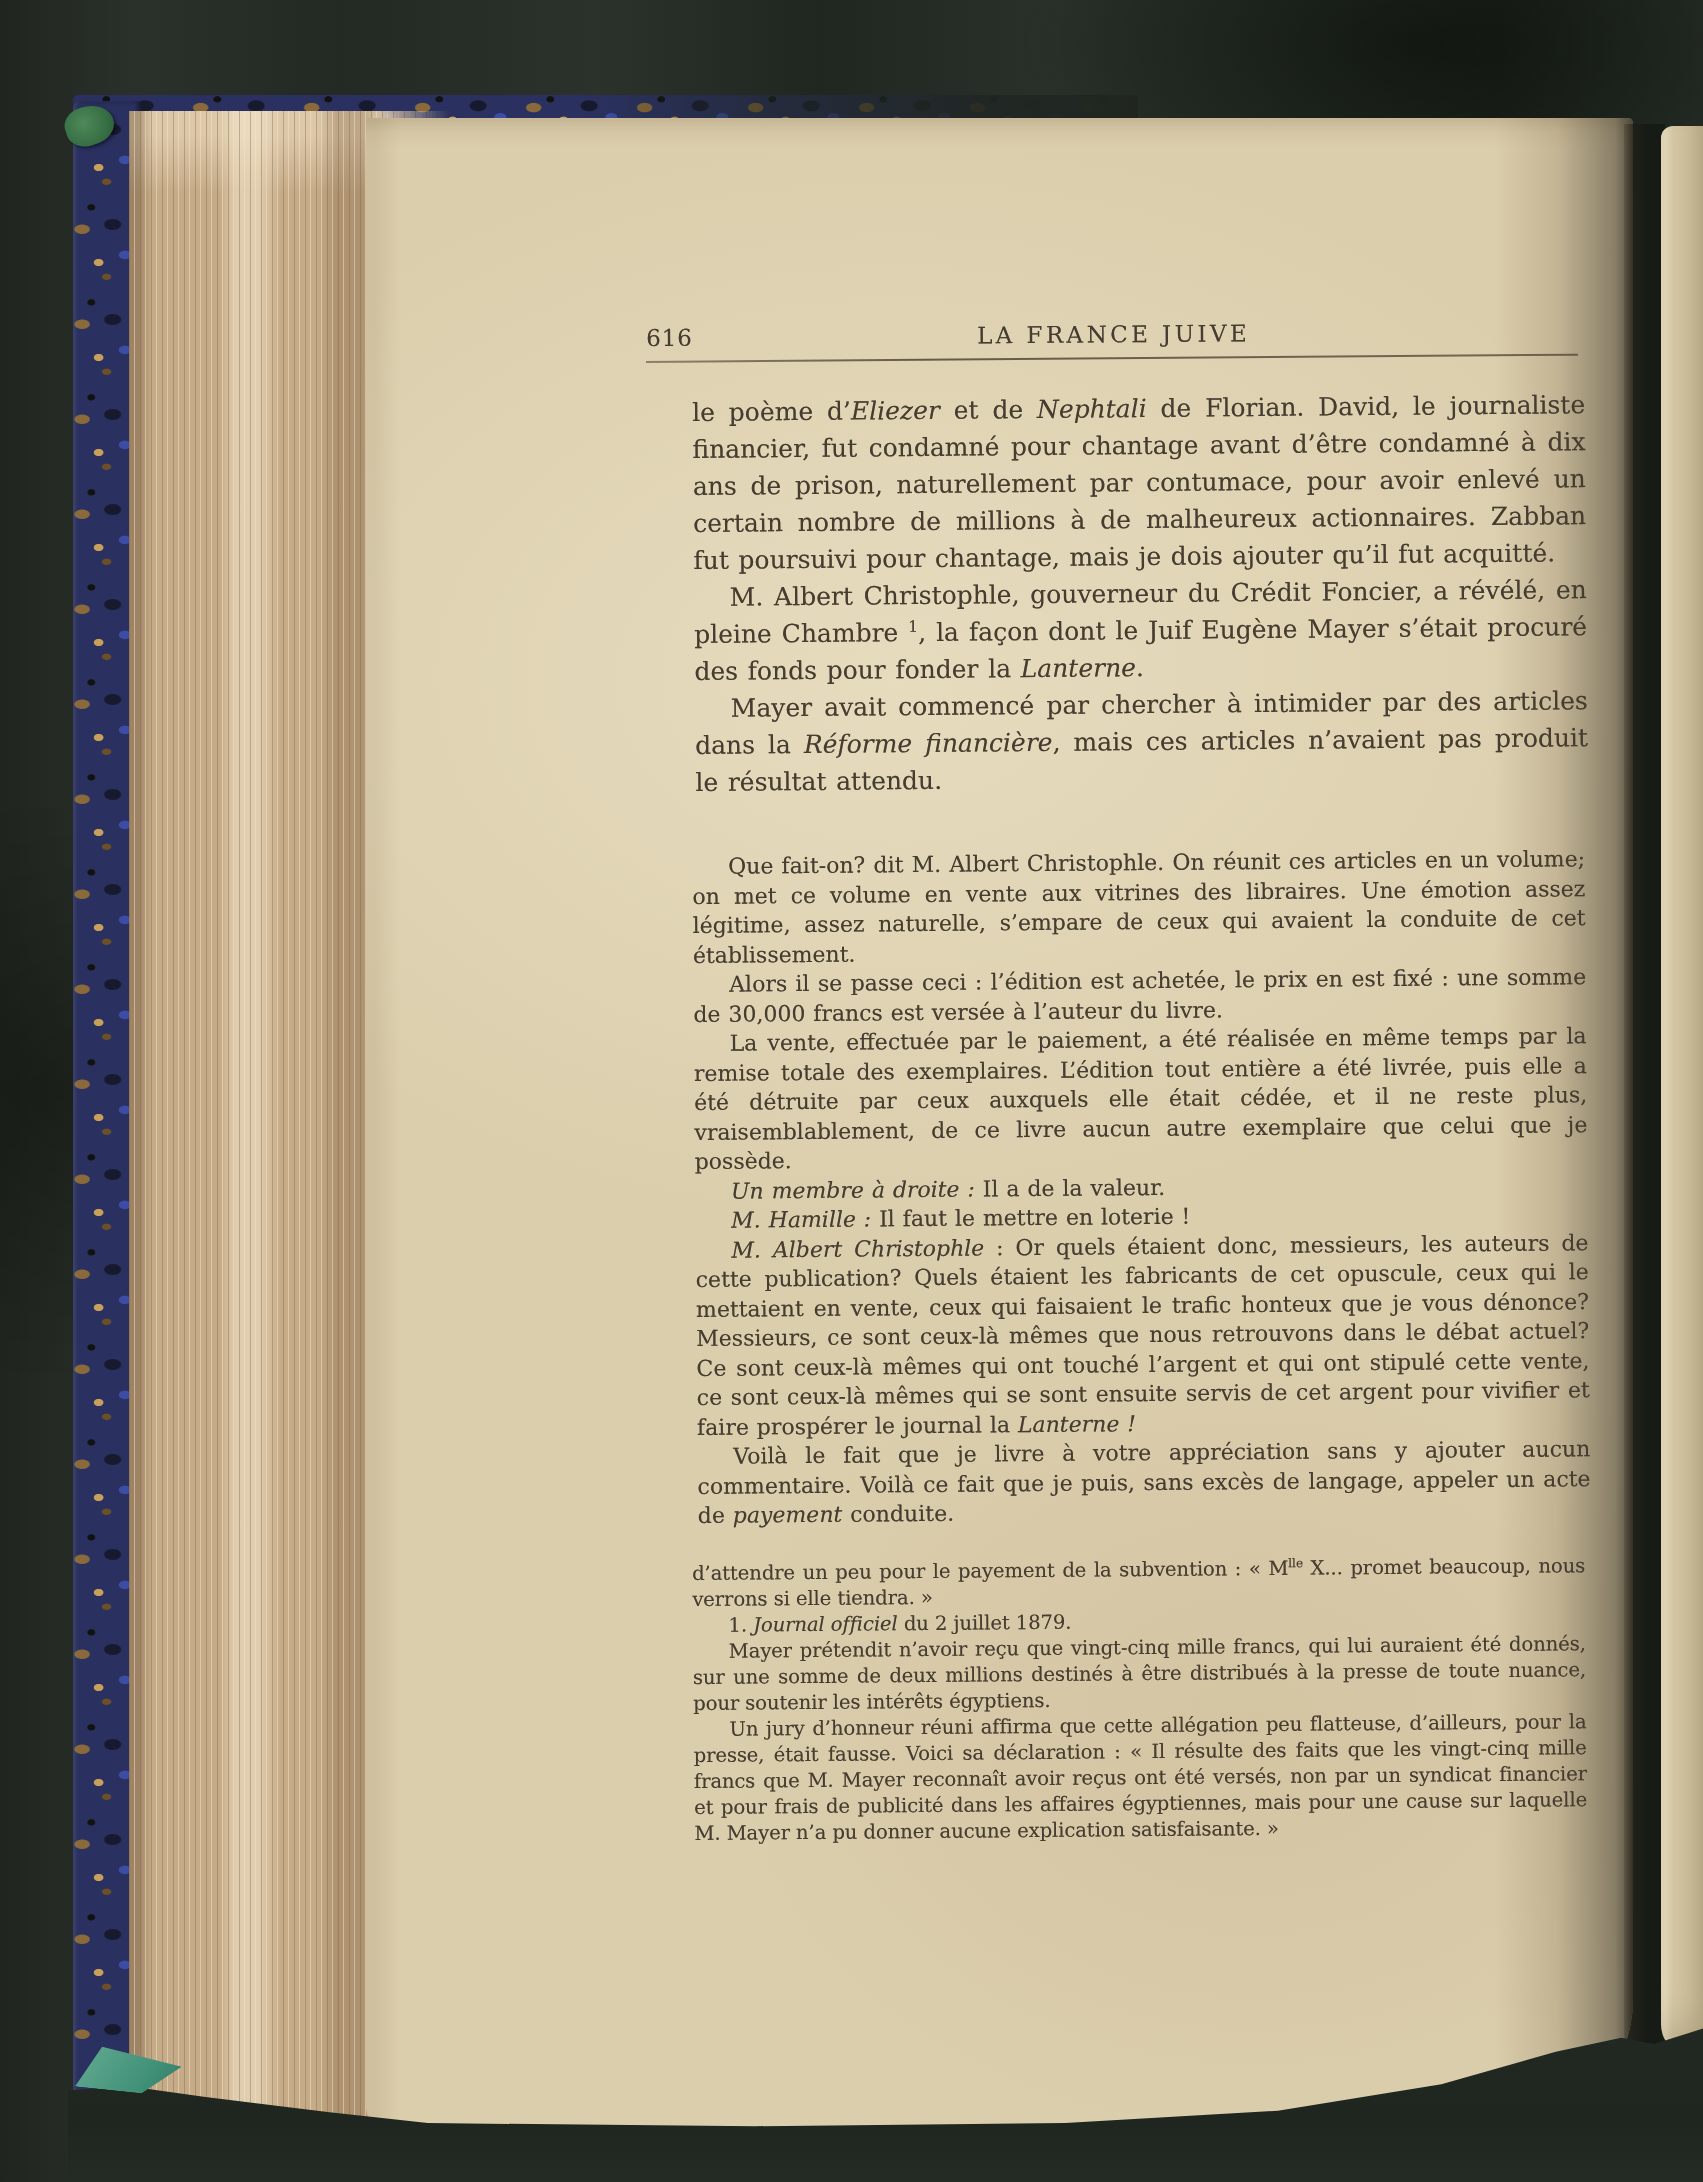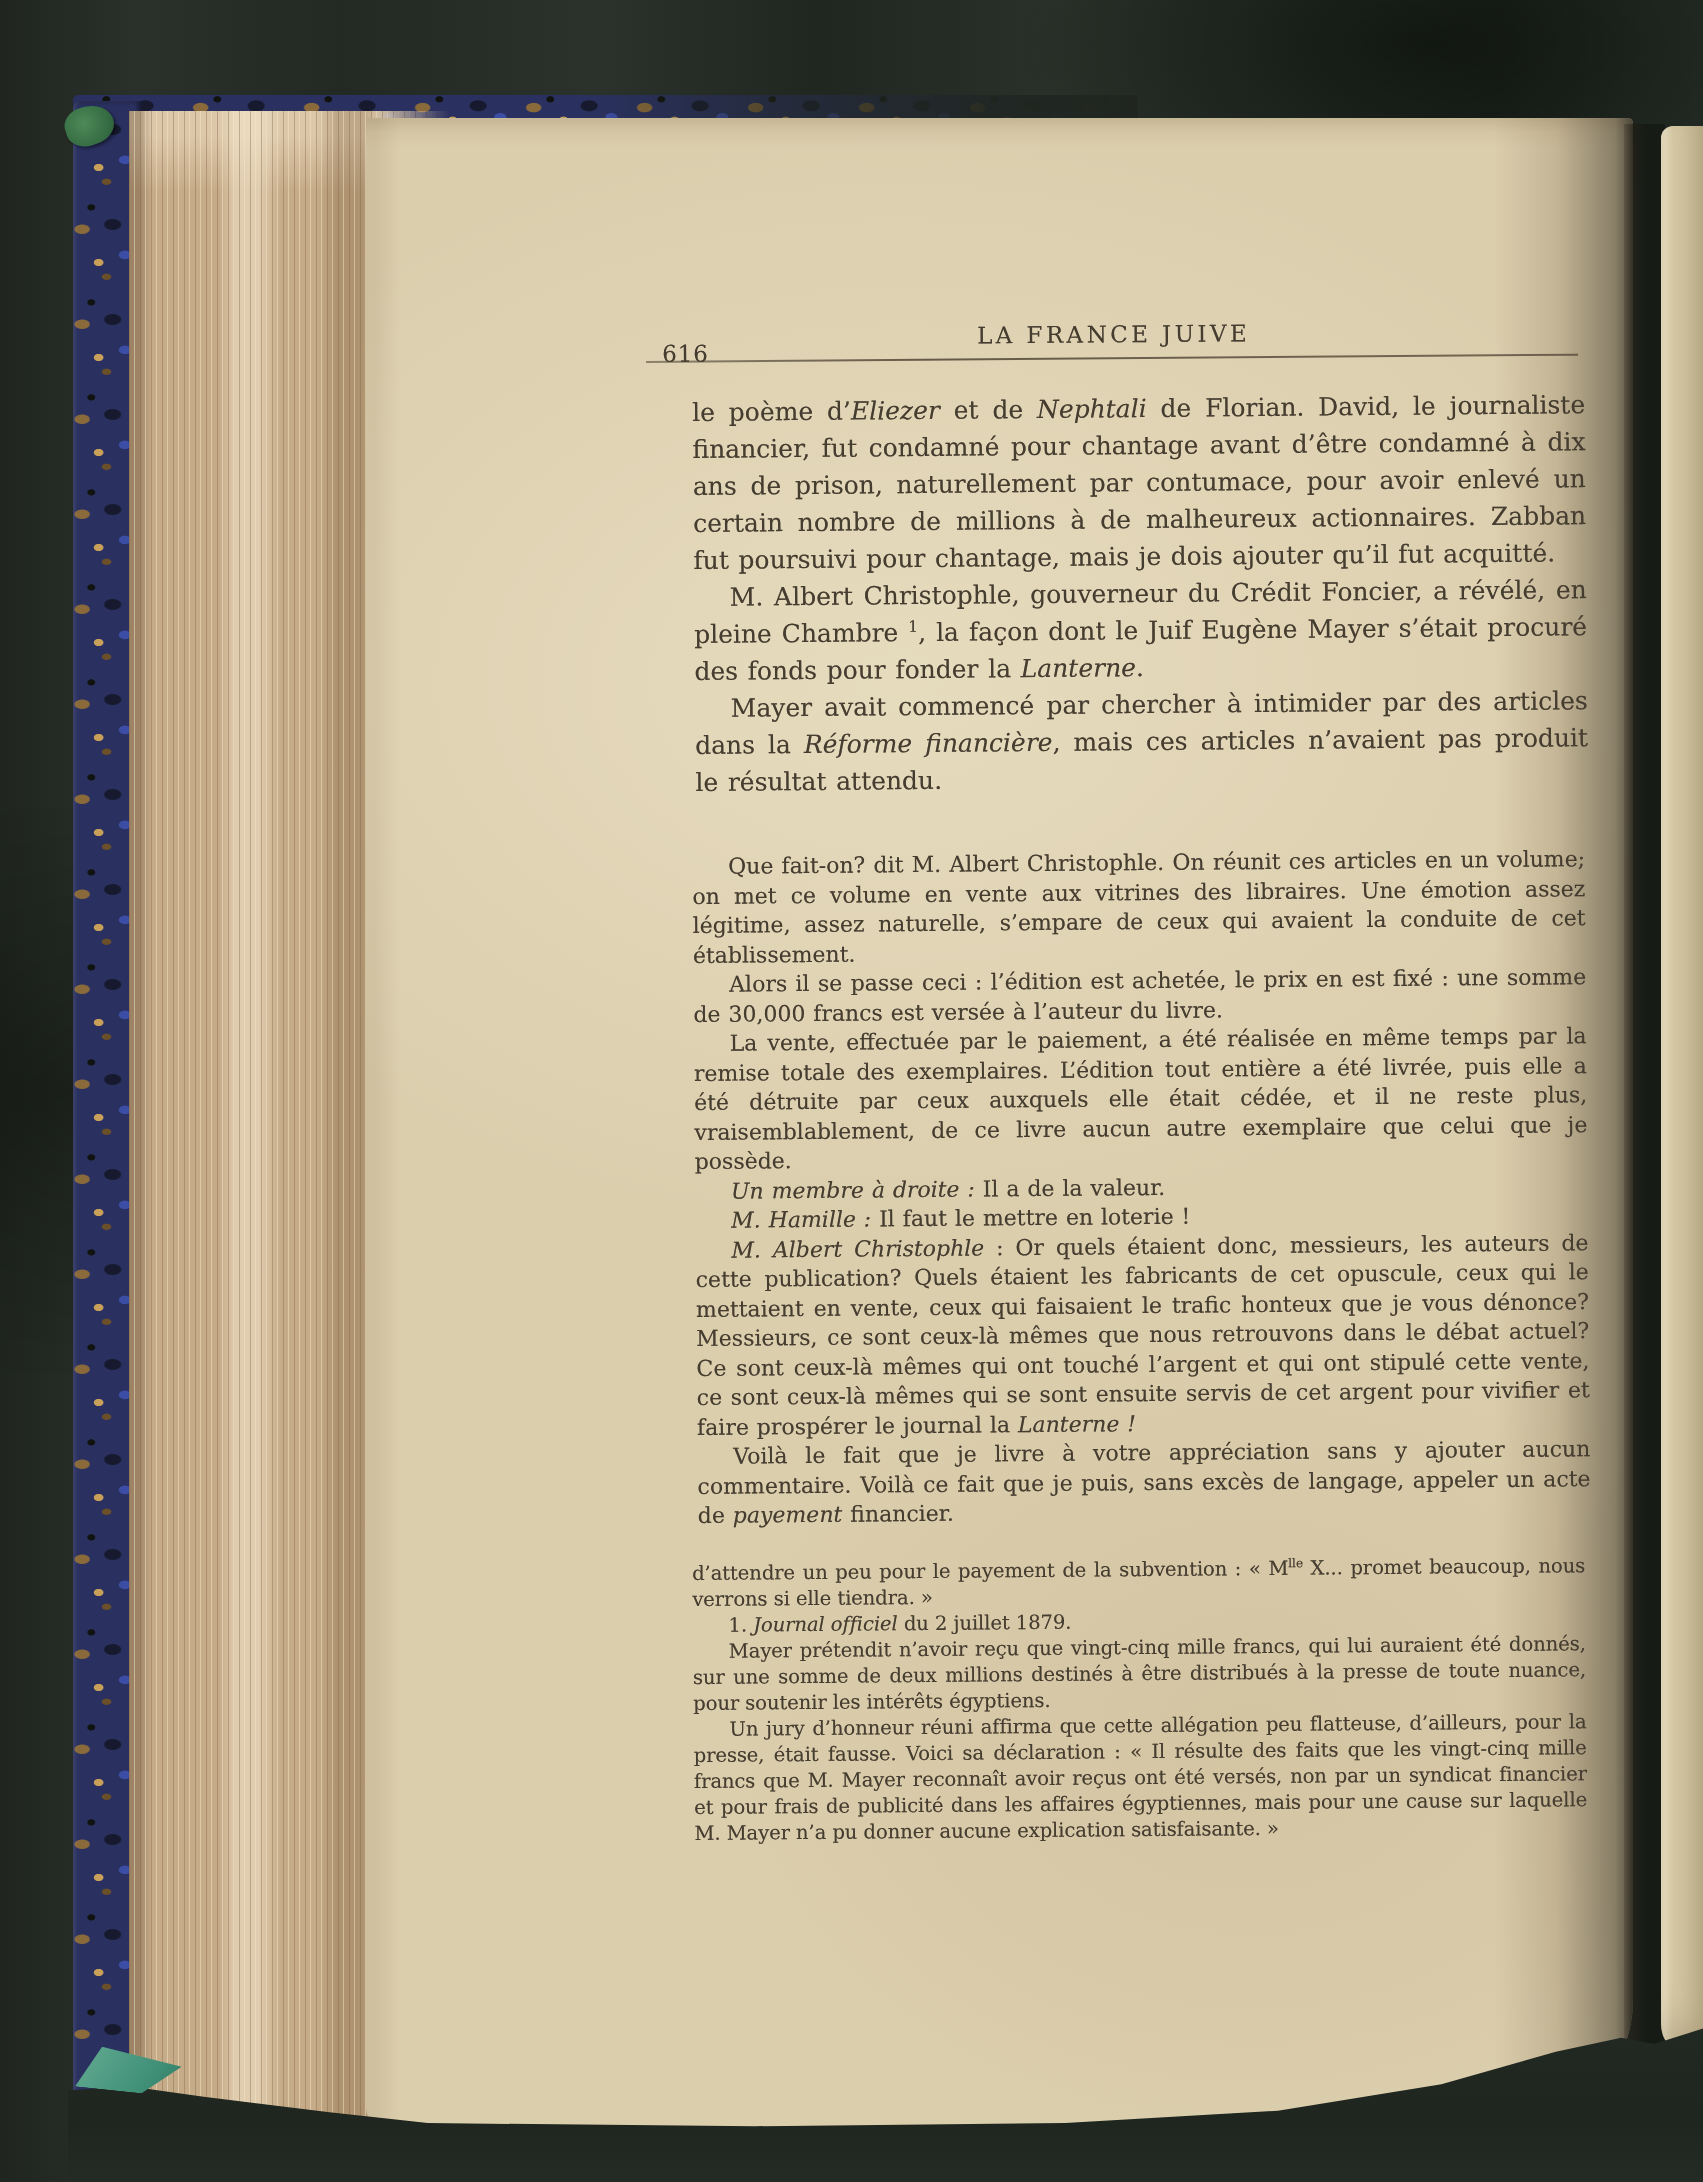--- a/index.html
+++ b/index.html
@@ -88,21 +88,21 @@
     clip-path:polygon(0 100%, 22% 4%, 100% 30%, 64% 100%);
     transform:rotate(6deg);
   }
   
   .print{color:#463d31;text-shadow:0 0 0.5px rgba(70,60,45,.5);}
   .running-head{
     position:absolute;left:646px;top:325px;width:935px;height:29px;
     transform:rotate(-0.45deg);transform-origin:0 0;
     font-size:23px;letter-spacing:0.9px;
   }
-  .running-head .pagenum{position:absolute;left:16px;top:0;margin-top:16px;}
+  .running-head .pagenum{position:absolute;left:0;top:0;}
   .running-head .title{position:absolute;left:0;right:0;text-align:center;letter-spacing:3.4px;}
   .head-rule{
     position:absolute;left:646px;top:361px;width:932px;height:1.7px;
     background:linear-gradient(90deg, rgba(70,60,45,.55), rgba(70,60,45,.8) 30%, rgba(70,60,45,.7));
     transform:rotate(-0.45deg);transform-origin:0 0;
   }
   .textblock{position:absolute;left:692px;width:893px;transform:rotate(-0.5deg);transform-origin:0 0;text-align:justify;}
   .textblock p{margin:0;text-indent:36px;}
   .textblock p.no-indent{text-indent:0;}
   .body-text{top:394px;font-size:25px;line-height:37px;word-spacing:1.7px;}
@@ -135,21 +135,21 @@
     <p><span>M. Albert Christophle, gouverneur du Crédit Foncier, a révélé, en pleine Chambre </span><sup>1</sup><span>, la façon dont le Juif Eugène Mayer s’était procuré des fonds pour fonder la </span><i>Lanterne</i><span>.</span></p>
     <p><span>Mayer avait commencé par chercher à intimider par des articles dans la </span><i>Réforme financière</i><span>, mais ces articles n’avaient pas produit le résultat attendu.</span></p>
   </div>
 <div class="textblock quote-text print">
     <p><span>Que fait-on? dit M. Albert Christophle. On réunit ces articles en un volume; on met ce volume en vente aux vitrines des libraires. Une émotion assez légitime, assez naturelle, s’empare de ceux qui avaient la conduite de cet établissement.</span></p>
     <p><span>Alors il se passe ceci : l’édition est achetée, le prix en est fixé : une somme de 30,000 francs est versée à l’auteur du livre.</span></p>
     <p><span>La vente, effectuée par le paiement, a été réalisée en même temps par la remise totale des exemplaires. L’édition tout entière a été livrée, puis elle a été détruite par ceux auxquels elle était cédée, et il ne reste plus, vraisemblablement, de ce livre aucun autre exemplaire que celui que je possède.</span></p>
     <p><i>Un membre à droite :</i><span> Il a de la valeur.</span></p>
     <p><i>M. Hamille :</i><span>  Il faut le mettre en loterie !</span></p>
     <p><i>M. Albert Christophle</i><span> : Or quels étaient donc, messieurs, les auteurs de cette publication? Quels étaient les fabricants de cet opuscule, ceux qui le mettaient en vente, ceux qui faisaient le trafic honteux que je vous dénonce? Messieurs, ce sont ceux-là mêmes que nous retrouvons dans le débat actuel? Ce sont ceux-là mêmes qui ont touché l’argent et qui ont stipulé cette vente, ce sont ceux-là mêmes qui se sont ensuite servis de cet argent pour vivifier et faire prospérer le journal la </span><i>Lanterne !</i></p>
-    <p><span>Voilà le fait que je livre à votre appréciation sans y ajouter aucun commentaire. Voilà ce fait que je puis, sans excès de langage, appeler un acte de </span><i>payement</i><span> financier.</span></p>
+    <p><span>Voilà le fait que je livre à votre appréciation sans y ajouter aucun commentaire. Voilà ce fait que je puis, sans excès de langage, appeler un acte de </span><i>payement</i><span> conduite.</span></p>
   </div>
 <div class="textblock footnote-text print">
     <p class="no-indent"><span>d’attendre un peu pour le payement de la subvention : « M</span><sup>lle</sup><span> X... promet beaucoup, nous verrons si elle tiendra. »</span></p>
     <p><span>1. </span><i>Journal officiel</i><span> du 2 juillet 1879.</span></p>
     <p><span>Mayer prétendit n’avoir reçu que vingt-cinq mille francs, qui lui auraient été donnés, sur une somme de deux millions destinés à être distribués à la presse de toute nuance, pour soutenir les intérêts égyptiens.</span></p>
     <p><span>Un jury d’honneur réuni affirma que cette allégation peu flatteuse, d’ailleurs, pour la presse, était fausse. Voici sa déclaration : « Il résulte des faits que les vingt-cinq mille francs que M. Mayer reconnaît avoir reçus ont été versés, non par un syndicat financier et pour frais de publicité dans les affaires égyptiennes, mais pour une cause sur laquelle M. Mayer n’a pu donner aucune explication satisfaisante. »</span></p>
   </div>
 
 
 </body></html>

